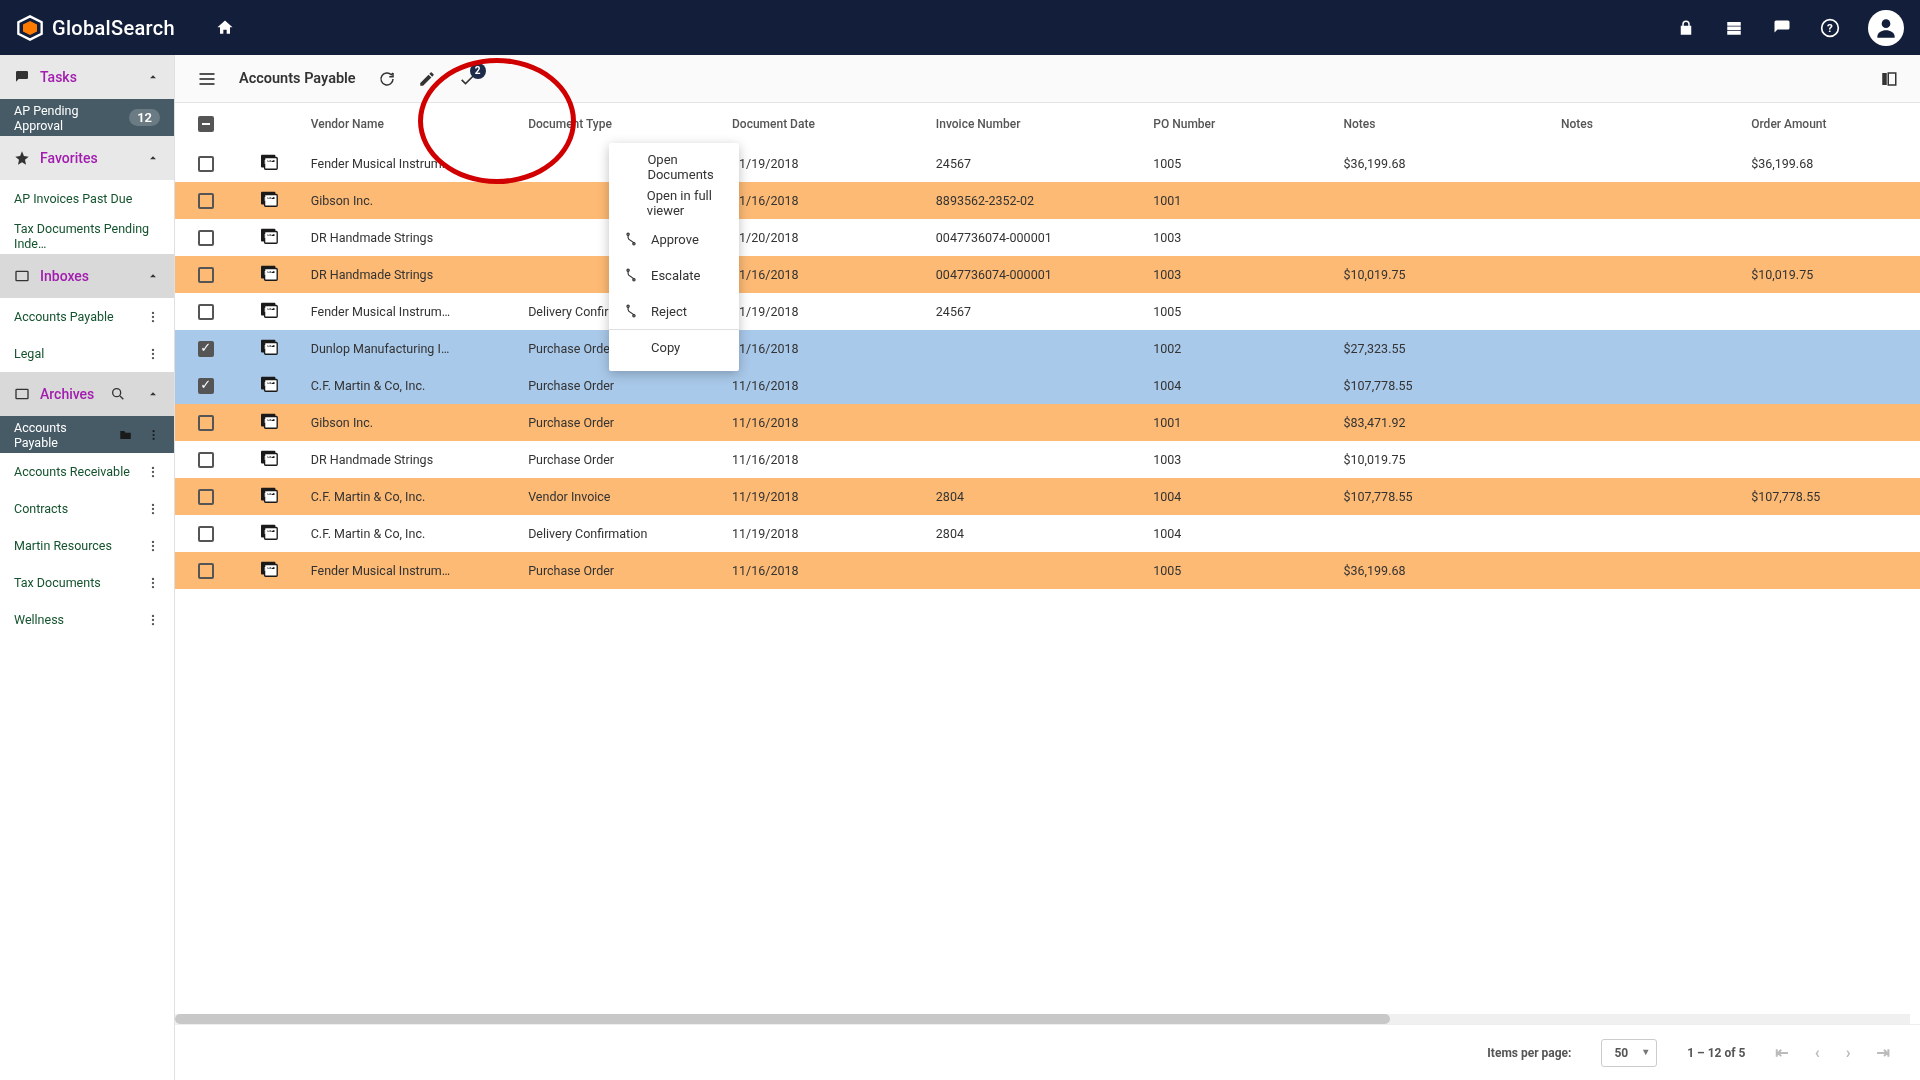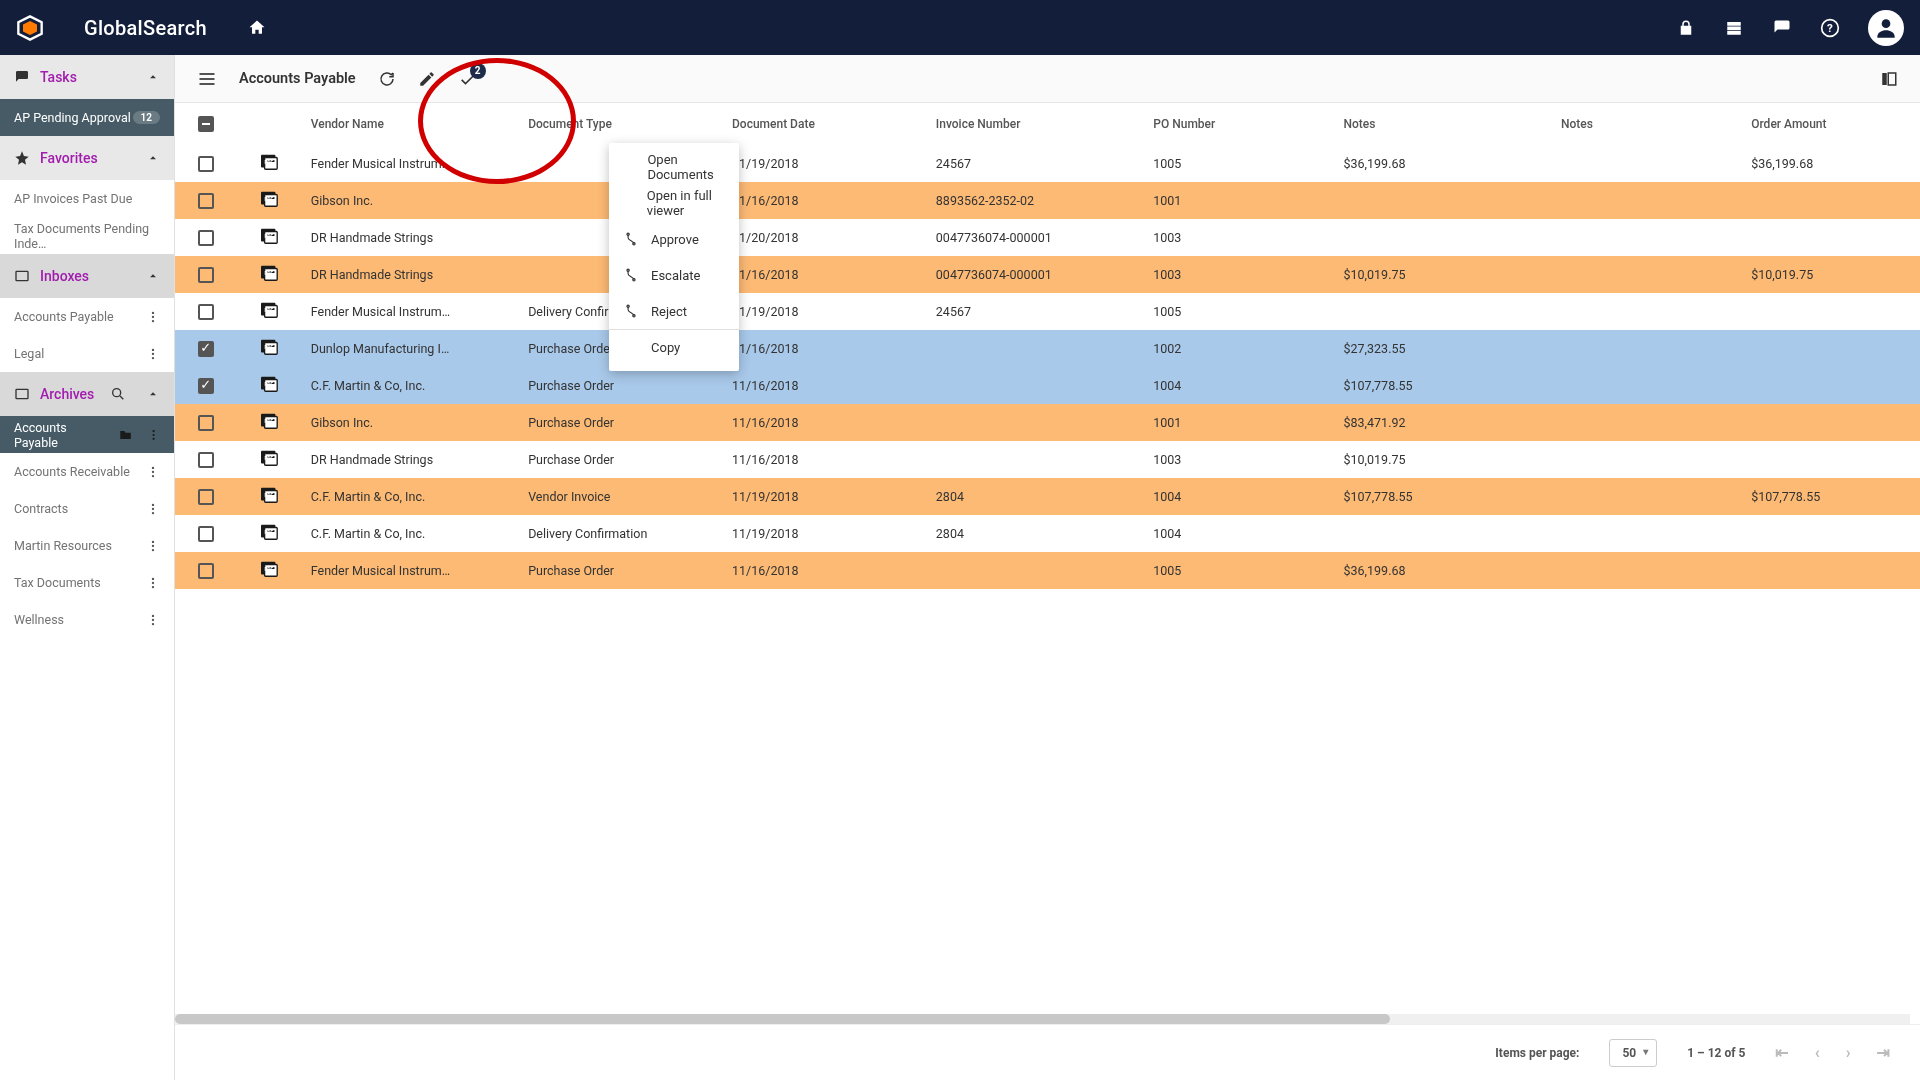--- a/index.html
+++ b/index.html
@@ -2,37 +2,37 @@
 <html><head>
 <meta charset="utf-8">
 <style>
 * { margin: 0; padding: 0; box-sizing: border-box; font-family: Roboto, Arial, sans-serif; }
 body { background: #fff; width: 1920px; height: 1080px; overflow: hidden; position: relative; }
 
 
 .top-header { height: 55px; background: #131e3a; display: flex; align-items: center; padding: 0 16px; color: #fff; }
 .logo-wrap { display: flex; align-items: center; gap: 8px; }
 .logo-icon { width: 28px; height: 28px; }
-.logo-text { font-size: 20px; font-weight: 500; letter-spacing: 0.3px; margin-left: 32px; }
+.logo-text { font-size: 20px; font-weight: 500; letter-spacing: 0.3px; }
 .top-header .home { margin-left: 40px; }
 .top-icons { margin-left: auto; display: flex; align-items: center; gap: 28px; }
 .top-icons .avatar { width: 36px; height: 36px; background: #fff; border-radius: 50%; display: flex; align-items: center; justify-content: center; }
 .icon-btn { width: 20px; height: 20px; display: flex; align-items: center; justify-content: center; cursor: pointer; }
 
 
 .main { display: flex; height: calc(100% - 55px); }
 
 
 .sidebar { width: 175px; background: #fff; border-right: 1px solid #e0e0e0; overflow: hidden; flex-shrink: 0; }
 .side-section-header { display: flex; align-items: center; gap: 10px; height: 44px; padding: 0 14px; background: #d9d9d9; font-size: 14px; color: #a21caf; font-weight: 500; cursor: pointer; }
 .side-section-header.light { background: #e8e8e8; }
 .side-section-header .expand { margin-left: auto; }
-.side-item { display: flex; align-items: center; height: 37px; padding: 0 14px; font-size: 12.5px; color: #737373; cursor: pointer; }
+.side-item { display: flex; align-items: center; height: 37px; padding: 0 14px; font-size: 12.5px; color: #14532d; cursor: pointer; }
 .side-item.sel { background: #465b66; color: #fff; }
-.side-item .badge { margin-left: auto; background: #888; color: #fff; border-radius: 10px; padding: 1px 8px; font-size: 10px; font-weight: 600; }
+.side-item .badge { margin-left: auto; background: #888; color: #fff; border-radius: 10px; padding: 1px 8px; font-size: 13px; font-weight: 600; }
 .side-item.sel .badge { background: #6b7b83; }
 .side-item .more { margin-left: auto; }
 .side-archive-sel { background: #465b66; color: #fff; display: flex; align-items: center; height: 37px; padding: 0 14px; font-size: 12.5px; gap: 10px; }
 .side-archive-sel .folder-icon { margin-left: auto; margin-right: 4px; }
 
 
 .content { flex: 1; display: flex; flex-direction: column; position: relative; }
 .toolbar { height: 48px; display: flex; align-items: center; gap: 22px; padding: 0 22px; border-bottom: 1px solid #e5e5e5; background: #fafafa; }
 .toolbar .title { font-weight: 600; font-size: 14.5px; color: #333; }
 .tb-icon { cursor: pointer; position: relative; }
@@ -60,21 +60,21 @@
 .context-menu { position: absolute; top: 88px; left: 434px; width: 130px; background: #fff; box-shadow: 0 3px 12px rgba(0,0,0,0.25); border-radius: 2px; z-index: 20; padding: 6px 0; }
 .context-menu .menu-item { display: flex; align-items: center; gap: 12px; height: 36px; padding: 0 14px; font-size: 13px; color: #333; cursor: pointer; }
 .context-menu .menu-item.sep { border-top: 1px solid #e0e0e0; }
 .context-menu .menu-item .mi-icon { width: 16px; display: flex; justify-content: center; }
 
 
 .red-circle { position: absolute; top: 58px; left: 418px; width: 158px; height: 126px; border: 5px solid #d10000; border-radius: 50%; z-index: 30; pointer-events: none; }
 
 
 .pagination { position: absolute; bottom: 0; left: 175px; right: 0; height: 56px; display: flex; align-items: center; justify-content: flex-end; gap: 30px; padding: 0 30px; font-size: 12px; color: #555; background: #fff; border-top: 1px solid #eee; font-weight: bold; }
-.page-select { border: 1px solid #ccc; border-radius: 3px; padding: 6px 20px 6px 12px; font-size: 12px; position: relative; cursor: pointer; }
+.page-select { border: 1px solid #ccc; border-radius: 3px; padding: 6px 28px 6px 12px; font-size: 12px; position: relative; cursor: pointer; }
 .page-select::after { content: "▾"; position: absolute; right: 8px; top: 6px; color: #777; font-size: 10px; }
 .page-arrows { display: flex; gap: 26px; color: #bbb; }
 .page-arrows span { cursor: pointer; font-size: 16px; }
 
 
 .hscroll { position: absolute; bottom: 56px; left: 175px; right: 10px; height: 10px; background: #f0f0f0; }
 .hscroll .thumb { position: absolute; left: 0; width: 70%; height: 100%; background: #c8c8c8; border-radius: 5px; }
 
 
 svg { display: block; }

